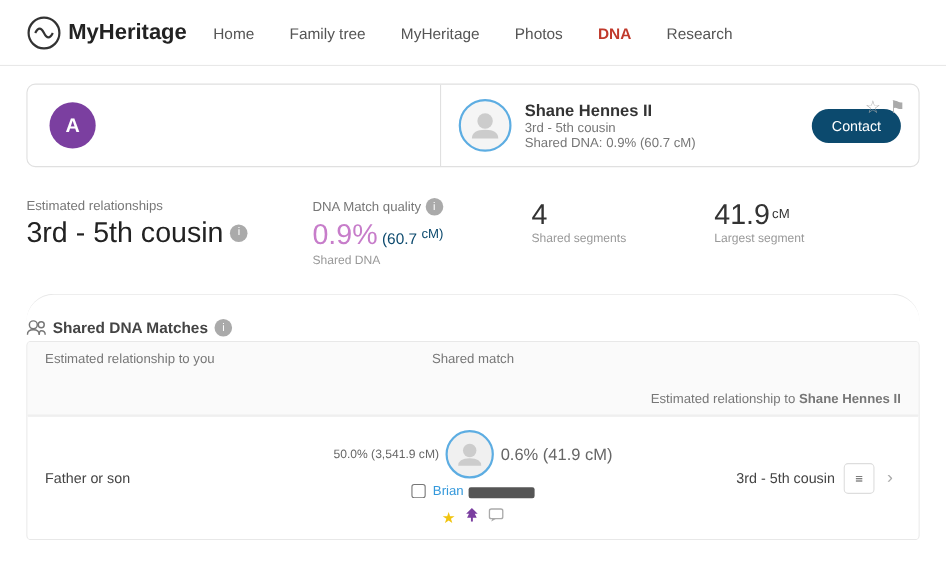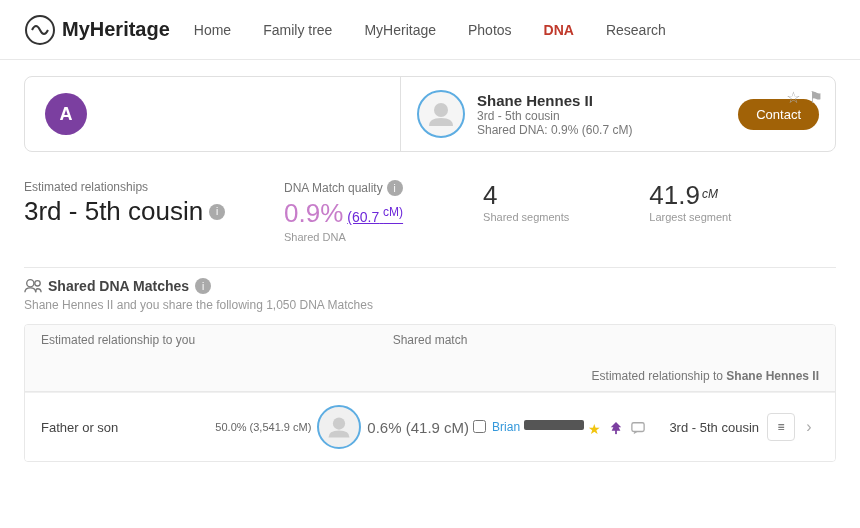--- a/index.html
+++ b/index.html
@@ -142,21 +142,21 @@
     }
     .match-relation {
       font-size: 12px;
       color: #777;
     }
     .match-dna {
       font-size: 12px;
       color: #777;
     }
     .contact-btn {
-      background: #a16207;
+      background: #0c4a6e;
       color: #fff;
       border: none;
       border-radius: 20px;
       padding: 8px 18px;
       font-size: 13px;
       cursor: pointer;
       white-space: nowrap;
       margin-left: 12px;
     }
     .estimated-label {
@@ -196,22 +196,21 @@
       gap: 4px;
       margin-bottom: 2px;
     }
     .dna-percent {
       font-size: 26px;
       font-weight: 300;
       color: #c77dca;
     }
     .dna-cm {
       font-size: 14px;
-      color: #6d28d9;
-      text-decoration: underline;
+      color: #0c4a6e;
     }
     .shared-dna-label {
       font-size: 11px;
       color: #999;
       margin-top: 2px;
     }
     .stat-block {
       display: flex;
       flex-direction: column;
       margin-left: 40px;
@@ -242,21 +241,22 @@
     .right-stat {
       flex: 1;
       display: flex;
       gap: 40px;
       align-items: flex-start;
     }
 
     
     .shared-section {
       border-top: 1px solid #e8e8e8;
-      padding-top: 10px;
+      padding-top: 22px;
+      border-radius: 25px;
     }
     .shared-title-row {
       display: flex;
       align-items: center;
       gap: 6px;
       margin-bottom: 4px;
     }
     .shared-title {
       font-size: 14px;
       font-weight: 600;
@@ -298,21 +298,21 @@
       align-items: center;
       border-top: 1px solid #f0f0f0;
       background: #fff;
     }
     .col-left-val {
       font-size: 13px;
       color: #444;
     }
     .col-center-val {
       display: flex;
-      flex-direction: row;
+      flex-direction: column;
       align-items: center;
       gap: 4px;
     }
     .dna-bar-row {
       display: flex;
       align-items: center;
       gap: 6px;
       width: 100%;
       justify-content: center;
     }
@@ -334,21 +334,21 @@
       background: #f0f0f0;
       display: flex;
       align-items: center;
       justify-content: center;
       overflow: hidden;
     }
     .match-person-name {
       font-size: 12px;
       color: #3498db;
       display: flex;
-      align-items: flex-start;
+      align-items: flex-end;
       gap: 4px;
     }
     .name-redacted {
       display: inline-block;
       background: #555;
       height: 10px;
       width: 60px;
       border-radius: 2px;
       vertical-align: middle;
     }
@@ -471,40 +471,39 @@
         <div class="shared-dna-label">Shared DNA</div>
       </div>
       <div class="stat-block">
         <span class="stat-number">4</span>
         <span class="stat-label">Shared segments</span>
       </div>
       <div class="stat-block">
         <div style="display:flex;align-items:baseline;gap:2px;">
           <span class="stat-number">41.9</span>
           <span class="stat-cm-suffix">
-            <span style="font-size:12px;vertical-align:super;font-style:italic;">cM</span>
+            <span style="font-size:12px;vertical-align:super;">cM</span>
           </span>
         </div>
         <span class="stat-label">Largest segment</span>
       </div>
     </div>
   </div>
 
   <div class="shared-section">
     <div class="shared-title-row">
       <svg width="18" height="16" viewBox="0 0 20 16">
         <circle cx="7" cy="5" r="4" fill="none" stroke="#777" stroke-width="1.5"></circle>
         <path d="M1 15 Q1 10 7 10 Q13 10 13 15" fill="none" stroke="#777" stroke-width="1.5"></path>
         <circle cx="15" cy="5" r="3" fill="none" stroke="#777" stroke-width="1.5"></circle>
         <path d="M13 15 Q13 11 15 11 Q19 11 19 15" fill="none" stroke="#777" stroke-width="1.5"></path>
       </svg>
       <span class="shared-title">Shared DNA Matches</span>
       <span class="info-circle">i</span>
     </div>
-    <div class="shared-subtitle">Shane Hennes II and you share the following 1,050 DNA Matches</div>
 
     <div class="matches-table">
       <div class="table-header">
         <span>Estimated relationship to you</span>
         <span class="col-center">Shared match</span>
         <span class="col-right">
           <span>Estimated relationship to </span><strong>Shane Hennes II</strong>
         </span>
       </div>
       <div class="table-row-data">

